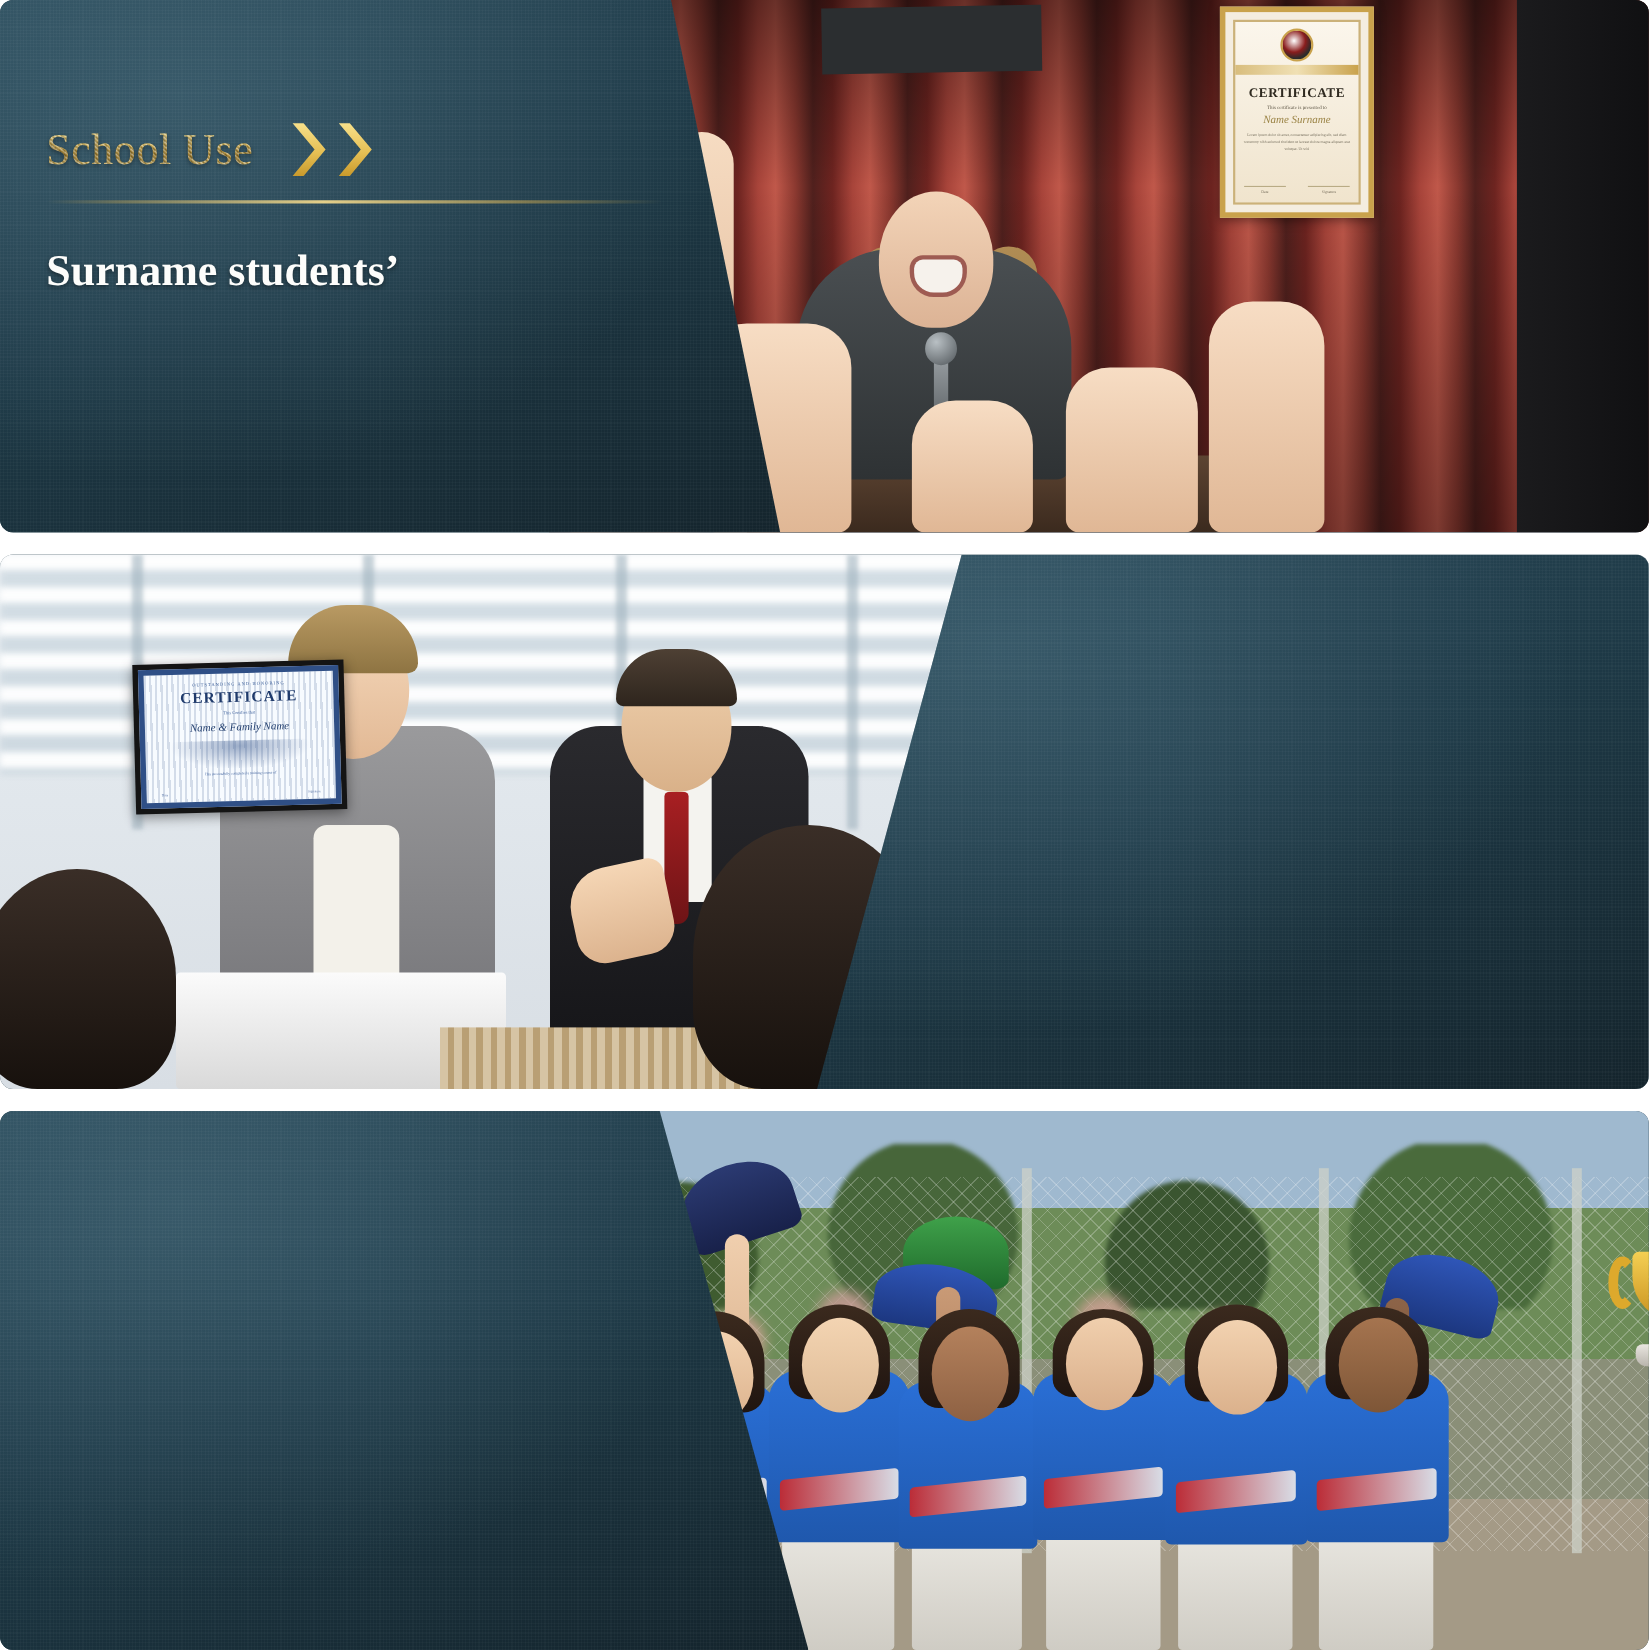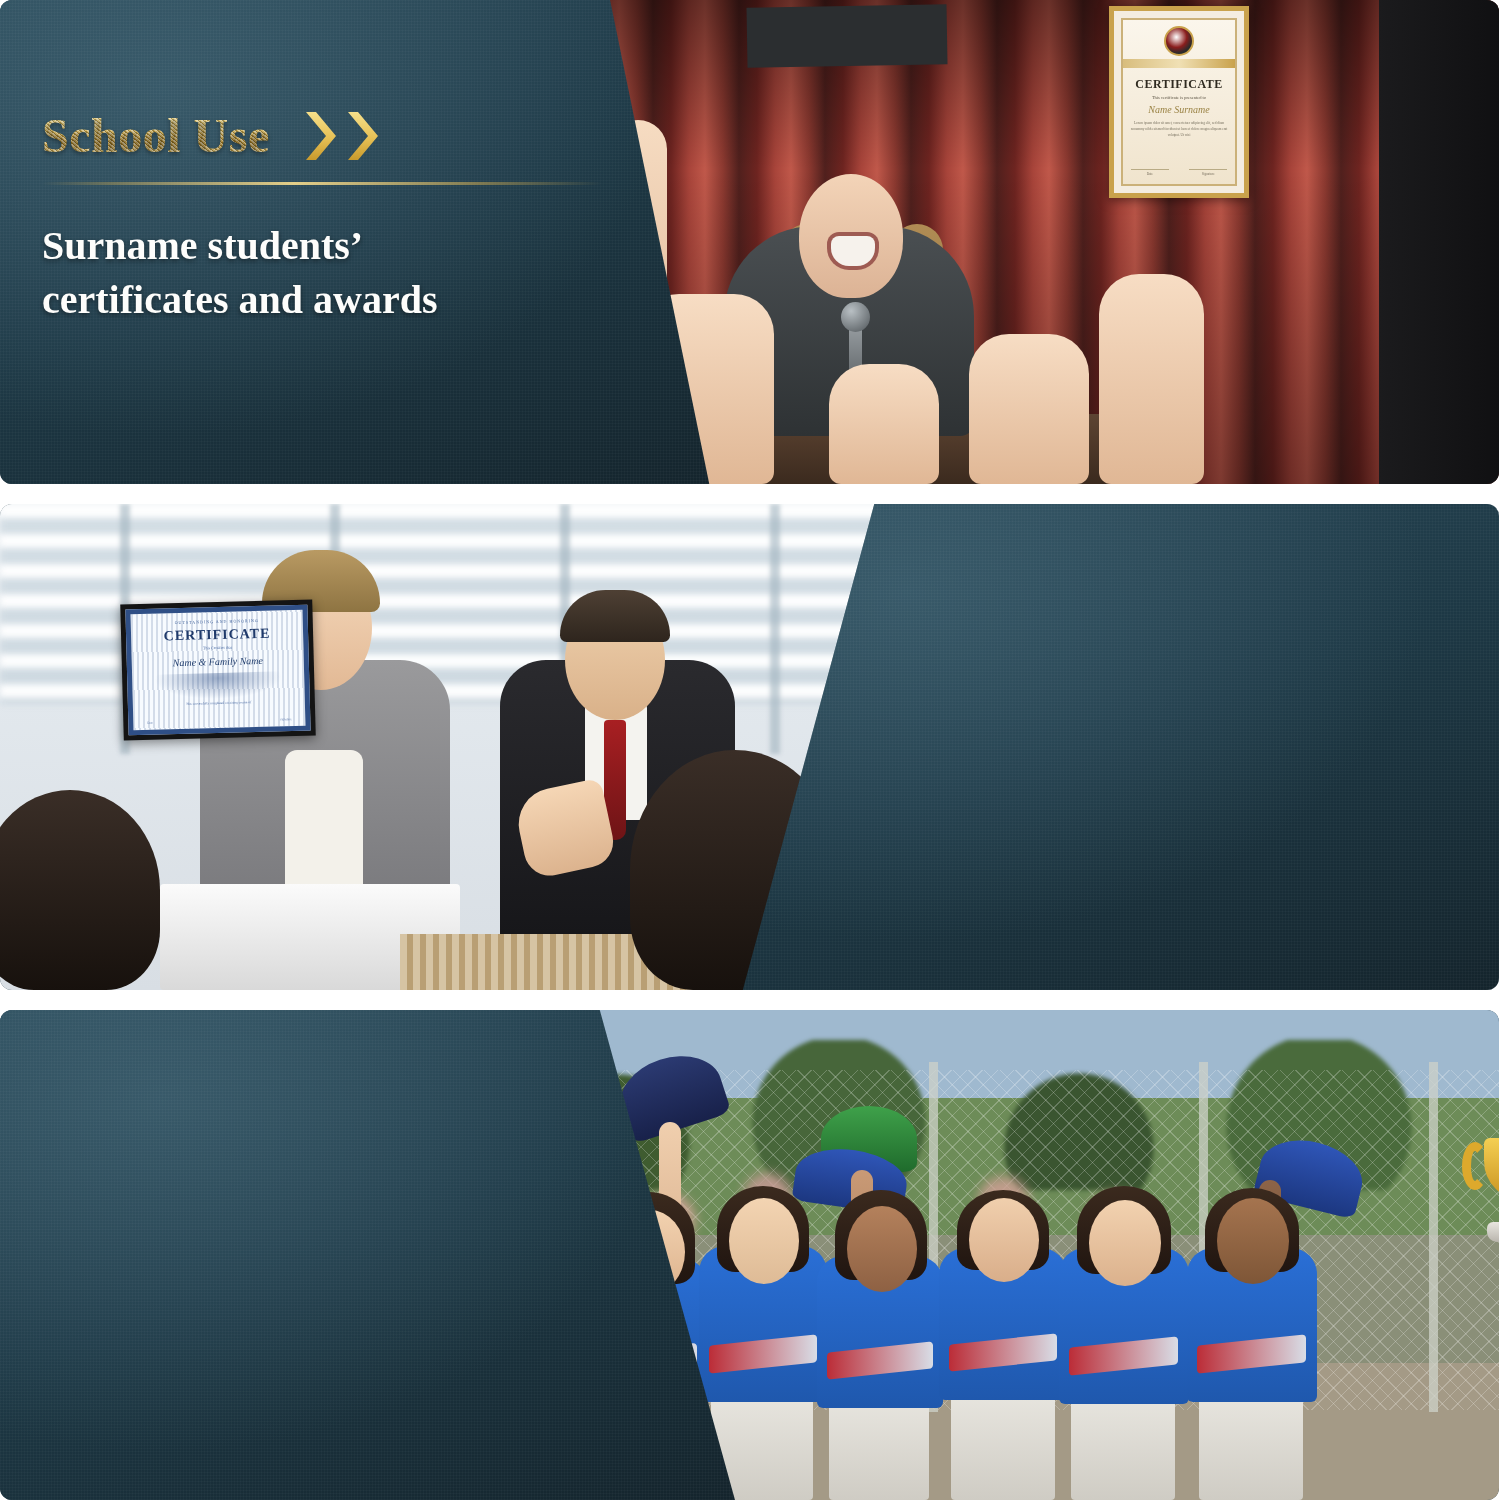--- a/index.html
+++ b/index.html
@@ -349,22 +349,22 @@
   }
 
   
   .tbox { position: absolute; z-index: 5; }
   #tbox-school   { left: 42px; top: 110px; width: 560px; }
 
   .headrow { display: flex; align-items: center; gap: 34px; }
 
   .gold-title {
     font-family: "Liberation Serif", serif;
-    font-weight: bold;
-    font-size: 48px;
+    font-weight: normal;
+    font-size: 40px;
     line-height: 1.02;
     letter-spacing: .5px;
     color: #e9c252;
     background-image:
       repeating-linear-gradient(38deg, rgba(255,255,255,.55) 0 1px, rgba(0,0,0,.25) 1px 2px, rgba(255,255,255,.18) 2px 3px),
       linear-gradient(180deg, #f7e08a 0%, #e8c257 38%, #c99a2c 64%, #f3dc8c 100%);
     -webkit-background-clip: text;
     background-clip: text;
     color: transparent;
     text-shadow: 0 2px 4px rgba(0,0,0,.35);
@@ -453,21 +453,20 @@
             <path d="M2 2 L22 26 L2 50 L12 50 L32 26 L12 2 Z" fill="url(#gch1)"></path>
           </svg>
           <svg width="40" height="52" viewBox="0 0 40 52" aria-hidden="true">
             <path d="M2 2 L22 26 L2 50 L12 50 L32 26 L12 2 Z" fill="url(#gch1)"></path>
           </svg>
         </span>
       </div>
       <div class="gold-rule"></div>
       <div class="sub-text">
         <div>Surname students’</div>
-        <div>certificates and awards</div>
       </div>
     </div>
   </section>
 
   <section class="panel" id="panel-business">
 
     <div class="photo photo-full">
       <div class="office-bg"></div>
       <div class="win-mullion" style="left:120px"></div>
       <div class="win-mullion" style="left:330px"></div>

